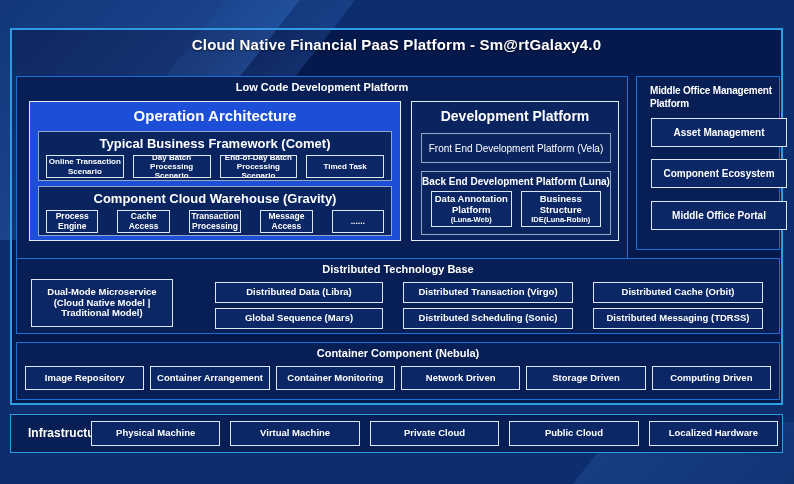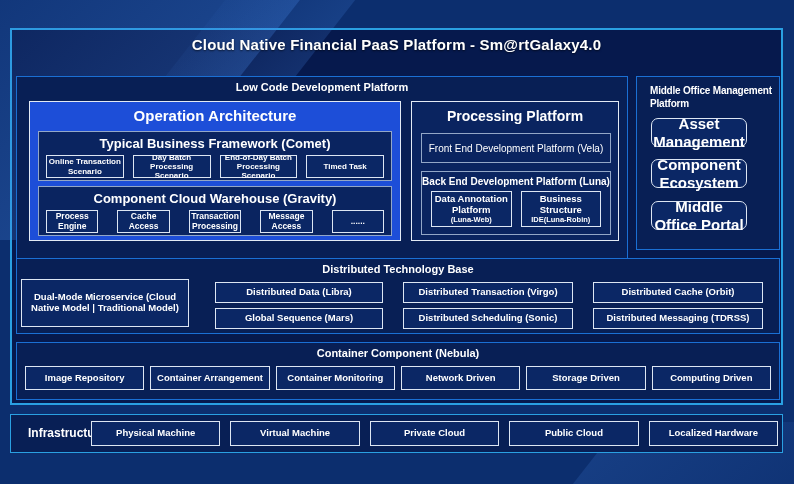--- a/index.html
+++ b/index.html
@@ -52,25 +52,25 @@
     align-items:center; justify-content:center; font-size:10px; font-weight:normal; text-align:center; }
   .back-end { left:9px; top:69px; width:190px; height:64px; }
   .back-end .row { gap:9px; padding:4px 9px 0 9px; }
   .back-end .row .wbox { height:36px; font-size:9.5px; font-weight:bold; }
   .sub-label { font-size:7.5px; font-weight:bold; }
 
   
   .mid-office { left:636px; top:76px; width:144px; height:174px; }
   .mid-office-title { font-size:10px; font-weight:bold; line-height:1.25;
     padding:8px 4px 0 13px; text-align:left; letter-spacing:-.2px; }
-  .mid-box { position:absolute; left:14px; width:96px; height:29px; font-size:15px; font-weight:bold;border-radius:7px; }
+  .mid-box { position:absolute; left:14px; width:136px; height:29px; font-size:10px; font-weight:bold; }
 
   
   .dist-base { left:16px; top:258px; width:764px; height:76px; }
-  .dual-mode { position:absolute; left:4px; top:20px; width:168px; height:48px;
+  .dual-mode { position:absolute; left:14px; top:20px; width:142px; height:48px;
     font-size:9.5px; font-weight:bold; padding:2px 4px; }
   .dist-box { position:absolute; height:21px; font-size:9.5px; font-weight:bold;text-align:center; }
 
   
   .cont-plat { left:16px; top:342px; width:764px; height:58px; }
   .cont-plat .row { gap:6px; padding:7px 8px 0 8px; }
   .cont-plat .row .wbox { height:24px; font-size:9.5px; font-weight:bold; }
 
   
   .infra { left:10px; top:414px; width:773px; height:39px;
@@ -114,21 +114,21 @@
           <div class="wbox">Process Engine</div>
           <div class="wbox">Cache Access</div>
           <div class="wbox">Transaction Processing</div>
           <div class="wbox">Message Access</div>
           <div class="wbox">......</div>
         </div>
       </div>
     </div>
 
     <div class="dev-plat">
-      <div class="dev-plat-title">Processing Platform</div>
+      <div class="dev-plat-title">Development Platform</div>
 
       <div class="gbox front-end">Front End Development Platform (Vela)</div>
 
       <div class="gbox back-end">
         <div class="gbox-title" style="font-size:10px;">Back End Development Platform (Luna)</div>
         <div class="row">
           <div class="wbox">
             <span>Data Annotation Platform</span>
             <span class="sub-label">(Luna-Web)</span>
           </div>

